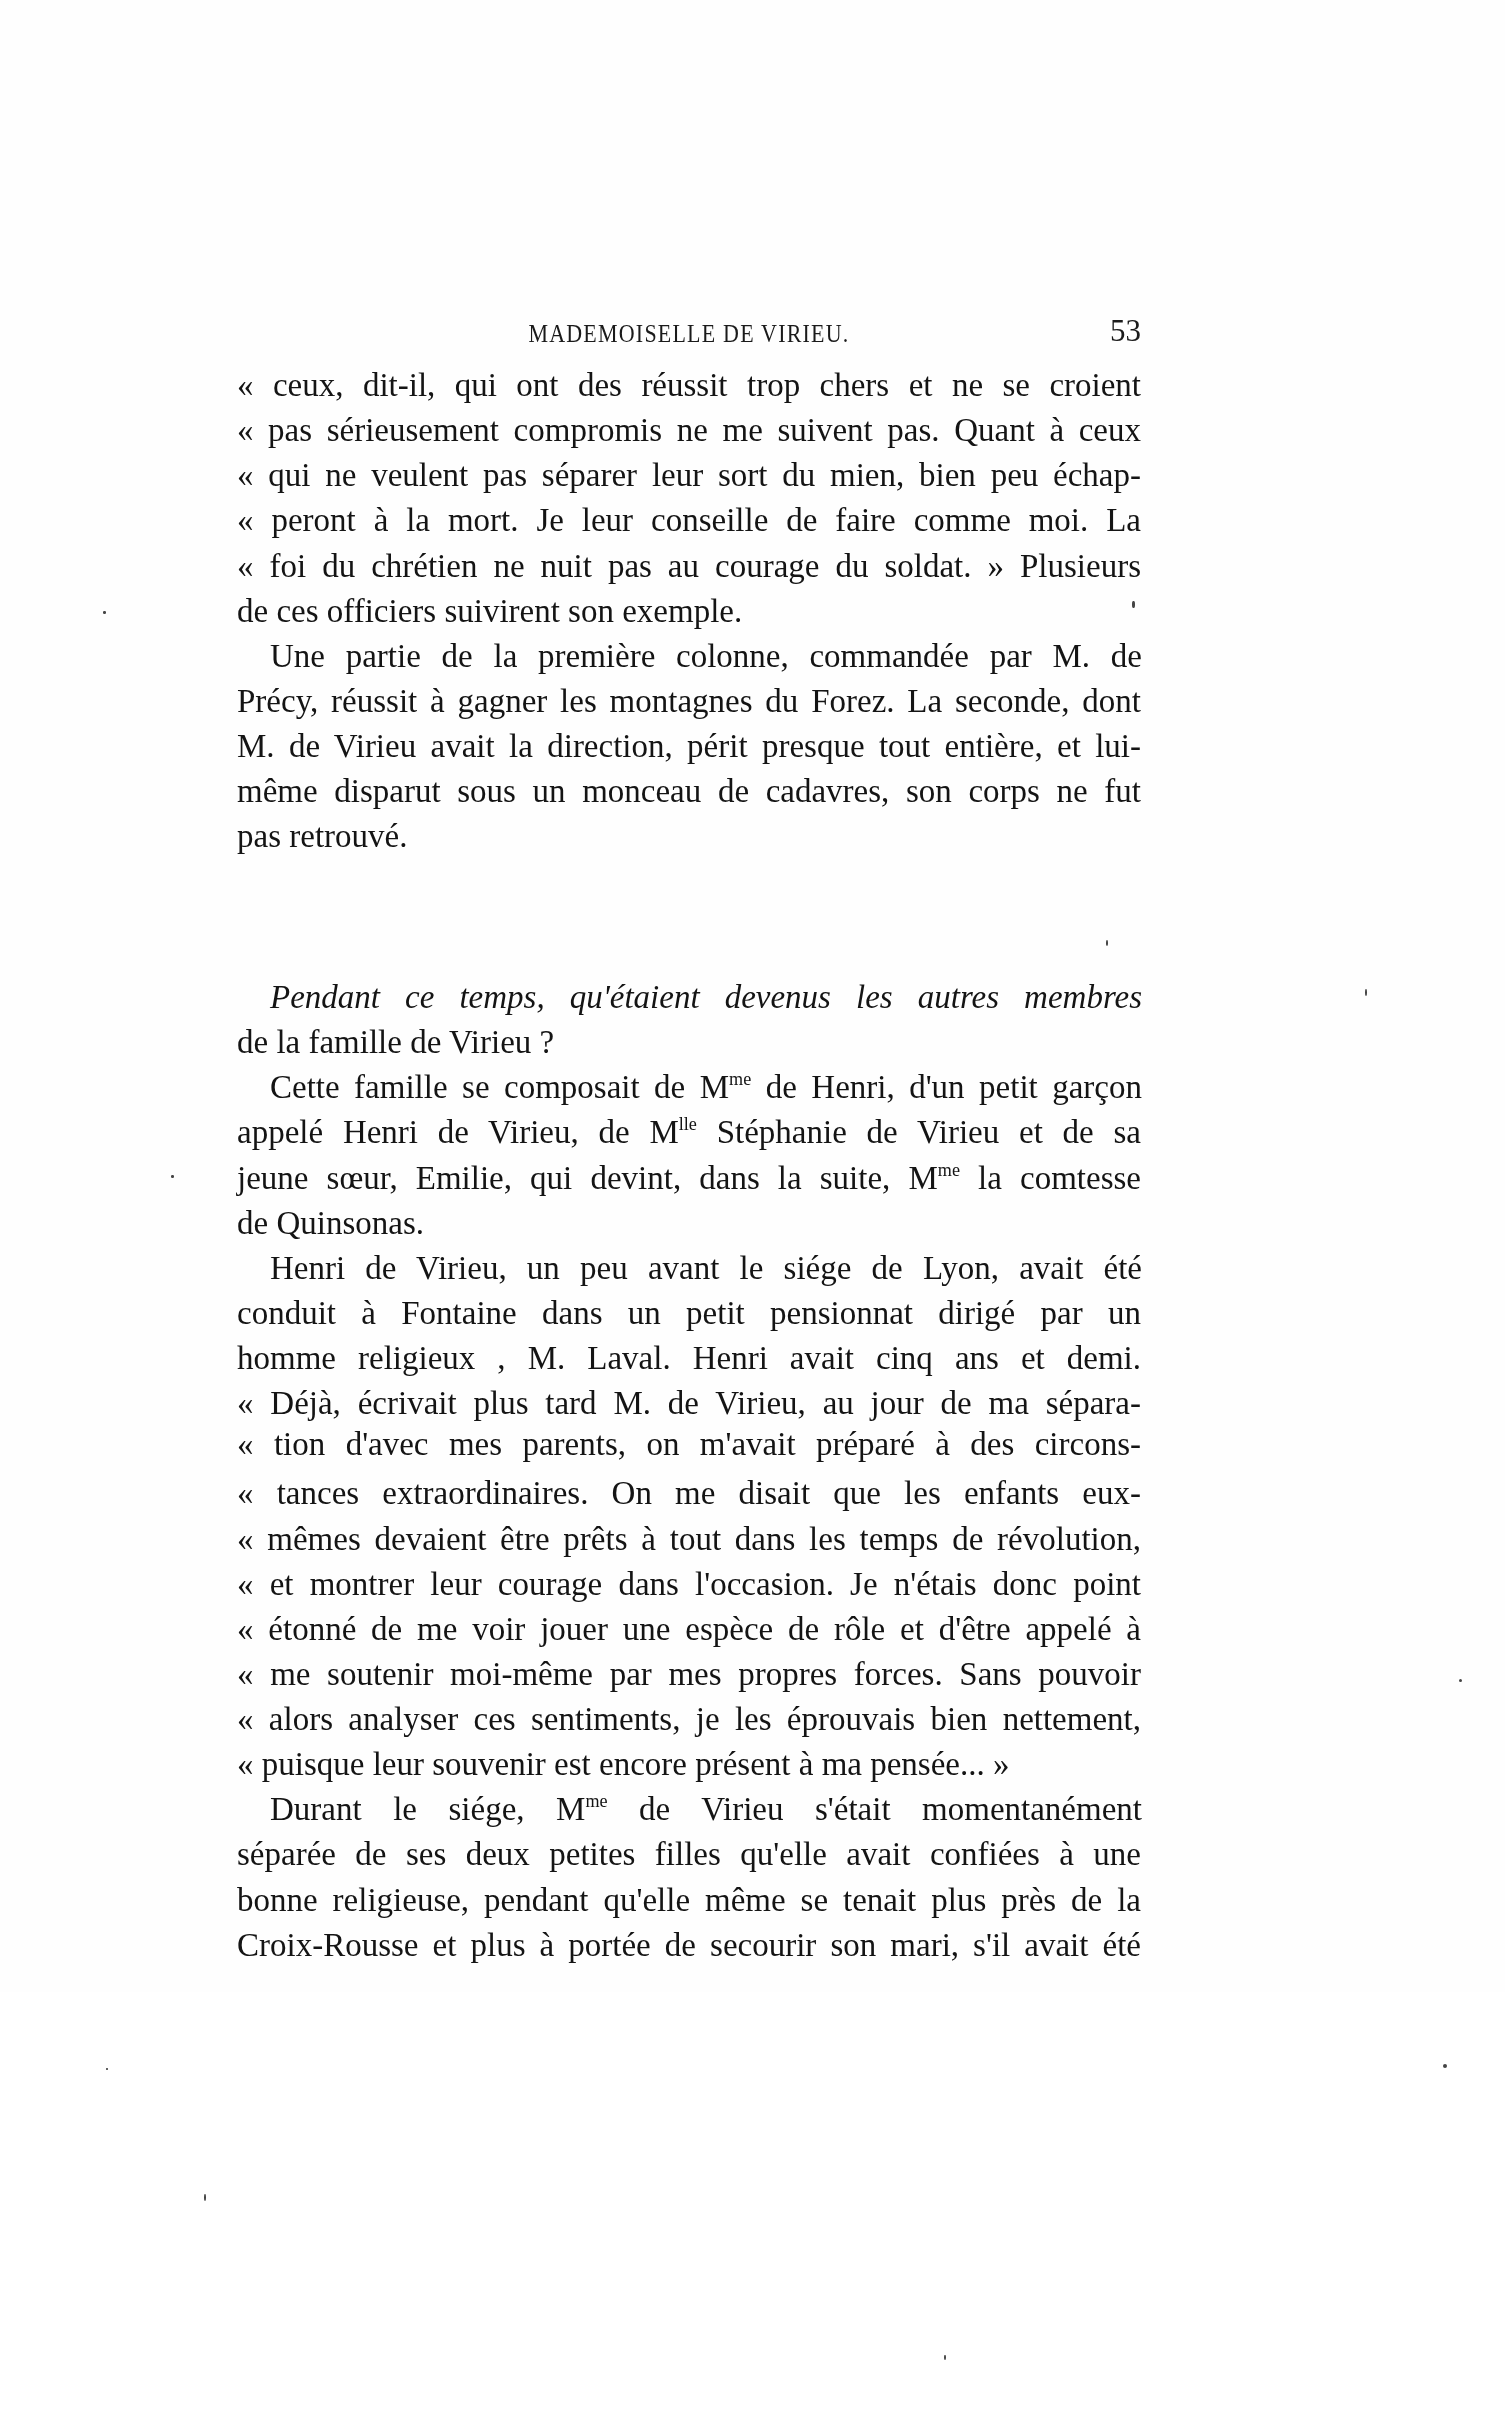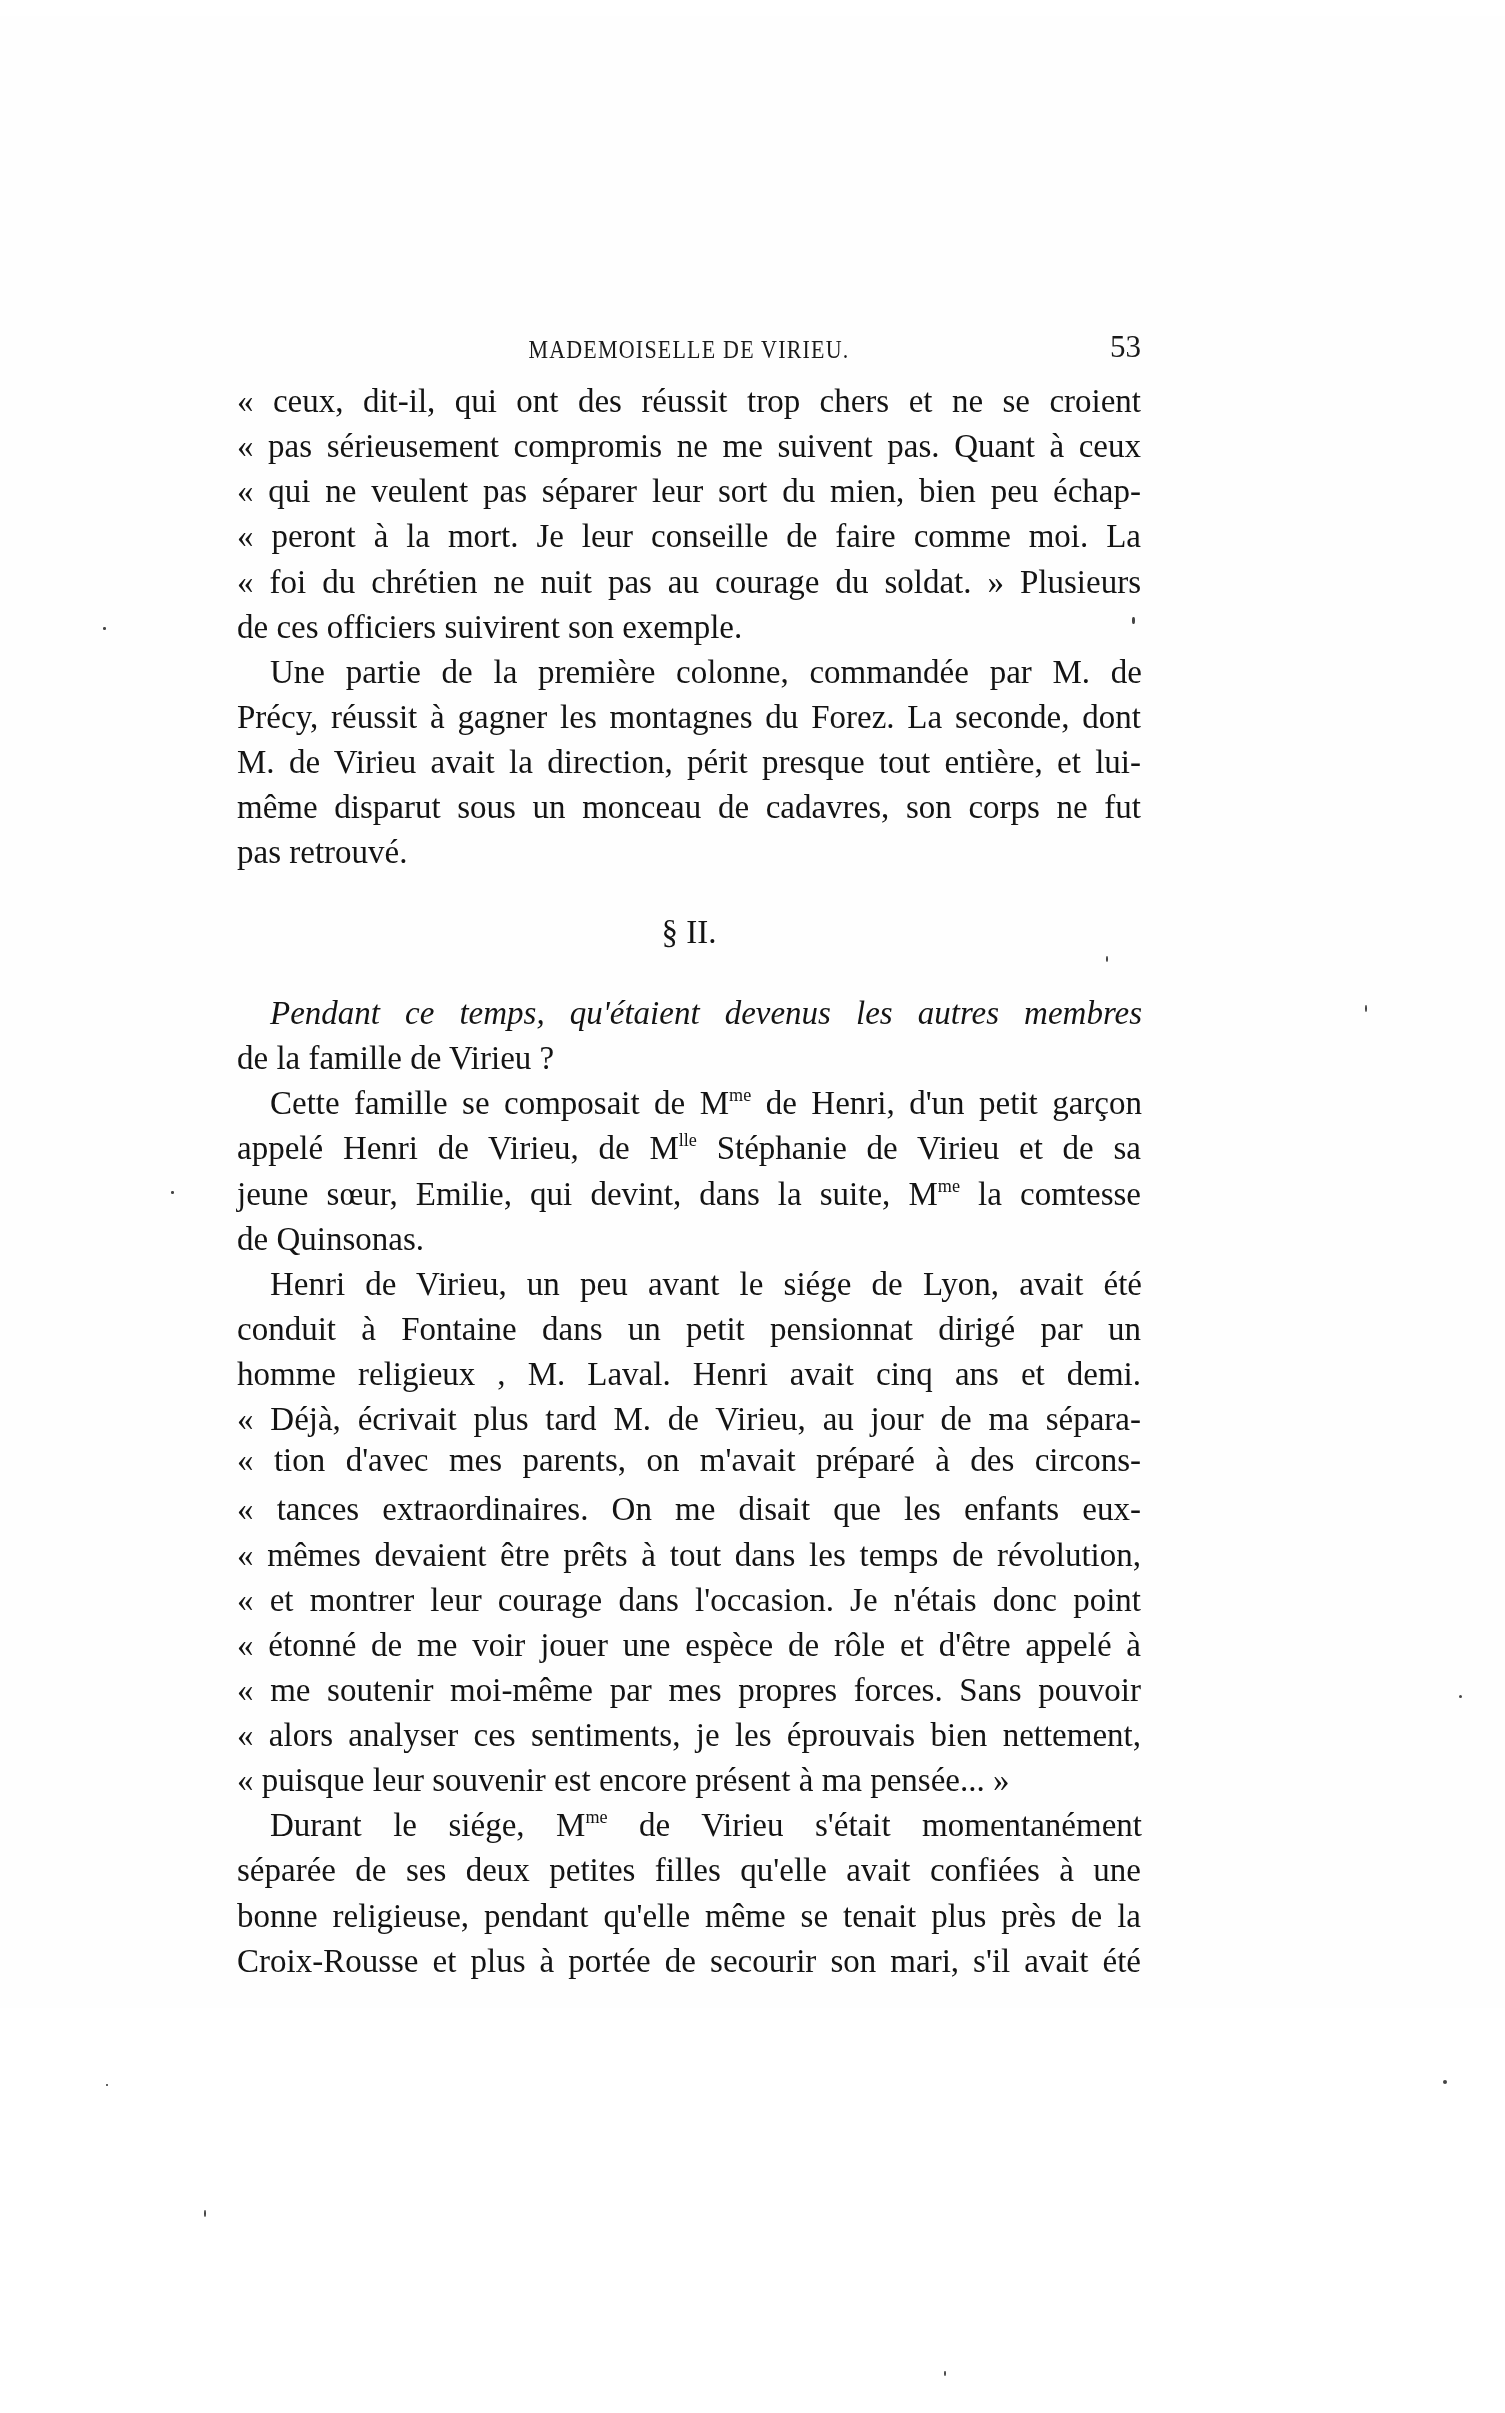--- a/index.html
+++ b/index.html
@@ -1,17 +1,17 @@
 <!DOCTYPE html>
 <html style="font-size:13px"><head>
 <meta charset="utf-8">
 <style>
   html, body { margin: 0; padding: 0; background: #ffffff; }
   body { width: 1505px; height: 2413px; position: relative; overflow: hidden; }
-  .page { position: absolute; left: 0; top: 0; width: 1505px; height: 1992px; background: #fefefe; margin-top: 16px; }
+  .page { position: absolute; left: 0; top: 0; width: 1505px; height: 1992px; background: #fefefe; }
   .text-block {
     position: absolute; left: 237px; width: 904px;
     font-family: "Liberation Serif", "DejaVu Serif", serif;
     color: #141414;
   }
   .running-head {
     position: absolute; top: 313px; left: 237px; width: 904px; height: 41px;
     font-family: "Liberation Serif", serif;
   }
   .running-title {
@@ -54,23 +54,20 @@
       <div class="line" style="top: 135px;">« peront à la mort. Je leur conseille de faire comme moi. La</div>
       <div class="line" style="top: 181px;">« foi du chrétien ne nuit pas au courage du soldat. » Plusieurs</div>
       <div class="line last" style="top: 226px;">de ces officiers suivirent son exemple.</div>
       <div class="line indent" style="top: 271px;">Une partie de la première colonne, commandée par M. de</div>
       <div class="line" style="top: 316px;">Précy, réussit à gagner les montagnes du Forez. La seconde, dont</div>
       <div class="line" style="top: 361px;">M. de Virieu avait la direction, périt presque tout entière, et lui-</div>
       <div class="line" style="top: 406px;">même disparut sous un monceau de cadavres, son corps ne fut</div>
       <div class="line last" style="top: 451px;">pas retrouvé.</div>
     </div>
 
-  <div class="text-block" style="top:893px; height:46px;">
-    <div class="section-mark">§ II.</div>
-  </div>
 
   <div class="text-block" id="block2" style="top:974px;">
       <div class="line indent" style="top: 0px; font-style: italic;">Pendant ce temps, qu'étaient devenus les autres membres</div>
       <div class="line last" style="top: 45px;">de la famille de Virieu ?</div>
       <div class="line indent" style="top: 90px;"><span>Cette famille se composait de M</span><sup>me</sup><span> de Henri, d'un petit garçon</span></div>
       <div class="line" style="top: 135px;"><span>appelé Henri de Virieu, de M</span><sup>lle</sup><span> Stéphanie de Virieu et de sa</span></div>
       <div class="line" style="top: 181px;"><span>jeune sœur, Emilie, qui devint, dans la suite, M</span><sup>me</sup><span> la comtesse</span></div>
       <div class="line last" style="top: 226px;">de Quinsonas.</div>
       <div class="line indent" style="top: 271px;">Henri de Virieu, un peu avant le siége de Lyon, avait été</div>
       <div class="line" style="top: 316px;">conduit à Fontaine dans un petit pensionnat dirigé par un</div>

